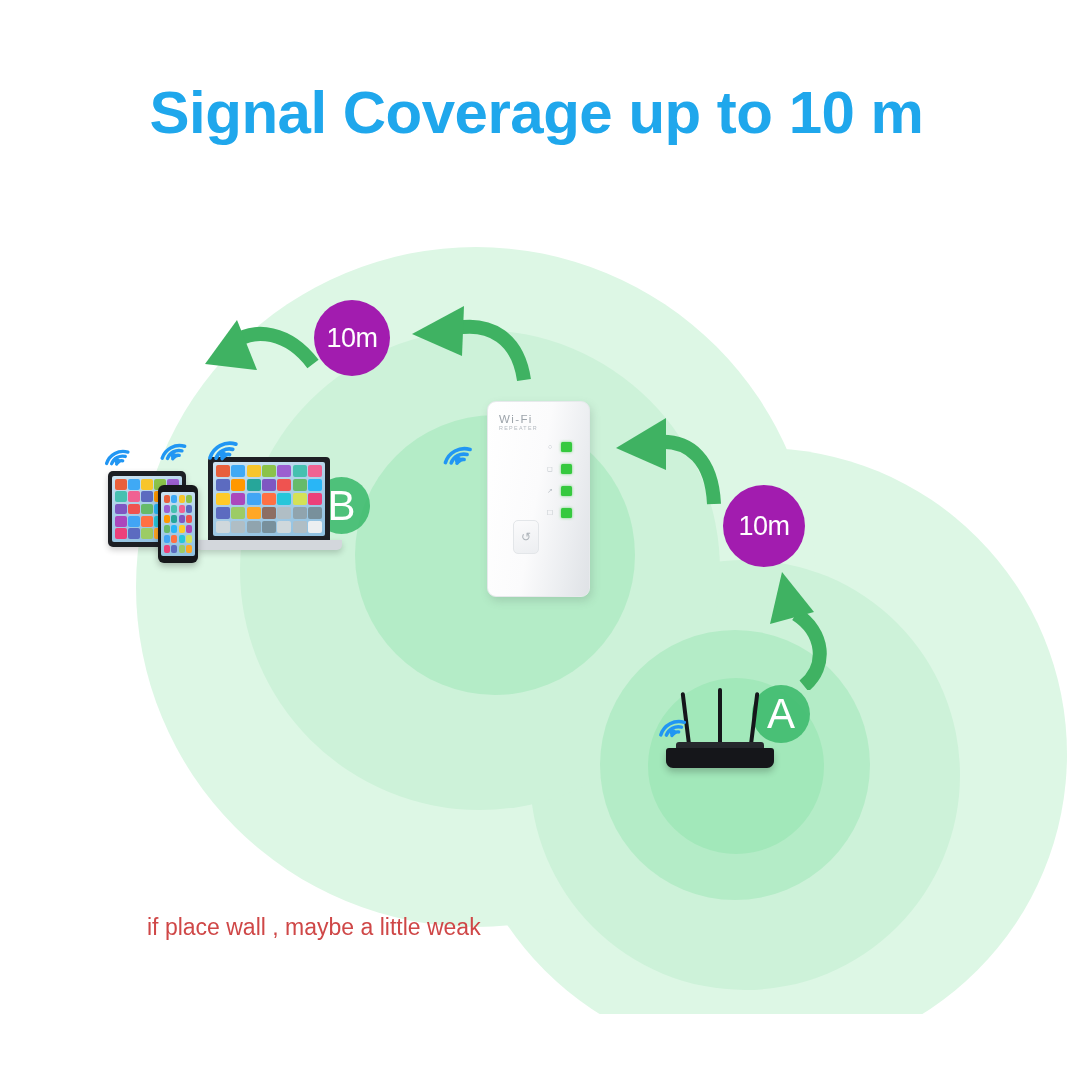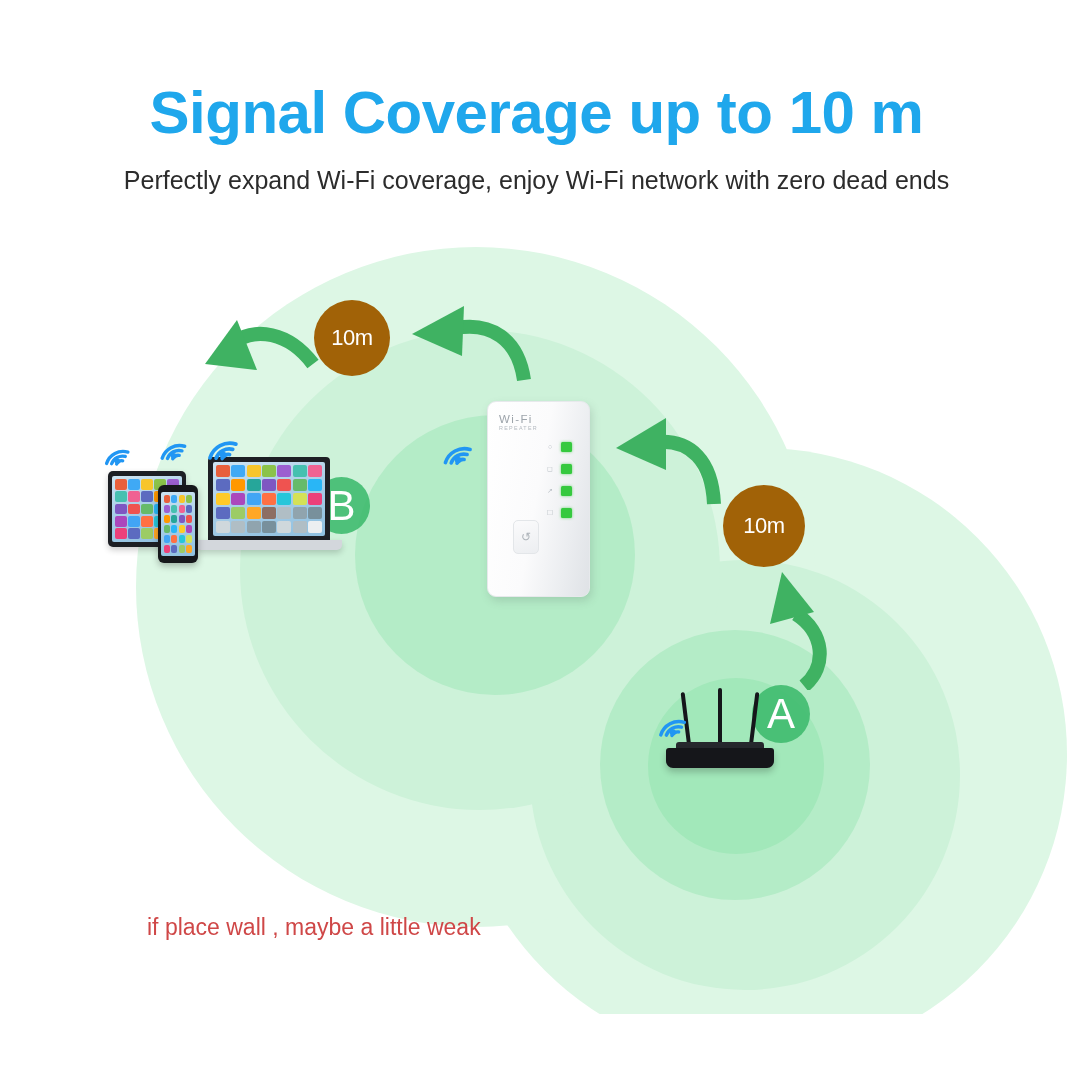--- a/index.html
+++ b/index.html
@@ -46,26 +46,26 @@
   .ring {
     position: absolute;
     border-radius: 50%;
     pointer-events: none;
   }
 
   
   .badge-dist {
     position: absolute;
     border-radius: 50%;
-    background: #a16207;
+    background: #a21caf;
     color: #ffffff;
     display: flex;
     align-items: center;
     justify-content: center;
-    font-size: 22px;
+    font-size: 27px;
     font-weight: normal;
     letter-spacing: -0.5px;
   }
   .badge-letter {
     position: absolute;
     border-radius: 50%;
     background: rgba(60, 186, 108, 0.88);
     color: #ffffff;
     display: flex;
     align-items: center;
@@ -242,21 +242,20 @@
     <div class="ring" style="left:240px; top:330px; width:480px; height:480px; background:#cdf2d9;"></div>
 
     <div class="ring" style="left:600px; top:630px; width:270px; height:270px; background:#b4ecc7;"></div>
 
     <div class="ring" style="left:355px; top:415px; width:280px; height:280px; background:#b4ecc7;"></div>
 
     <div class="ring" style="left:648px; top:678px; width:176px; height:176px; background:#a2e8ba;"></div>
   </div>
 
   <div class="headline">Signal Coverage up to 10 m</div>
-  <div class="subhead">Perfectly expand Wi-Fi coverage, enjoy Wi-Fi network with zero dead ends</div>
 
   <svg class="arrow-svg" style="left:185px; top:292px;" width="140" height="125" viewBox="0 0 140 125">
     <path d="M128 72 C104 40 70 34 46 52" stroke="#3fb262" stroke-width="14" fill="none" stroke-linecap="butt"></path>
     <path d="M52 28 L20 72 L72 78 Z" fill="#3fb262"></path>
   </svg>
 
   <svg class="arrow-svg" style="left:398px; top:300px;" width="135" height="90" viewBox="0 0 135 90">
     <path d="M126 80 C120 38 92 22 58 28" stroke="#3fb262" stroke-width="14" fill="none"></path>
     <path d="M66 6 L14 34 L64 56 Z" fill="#3fb262"></path>
   </svg>

